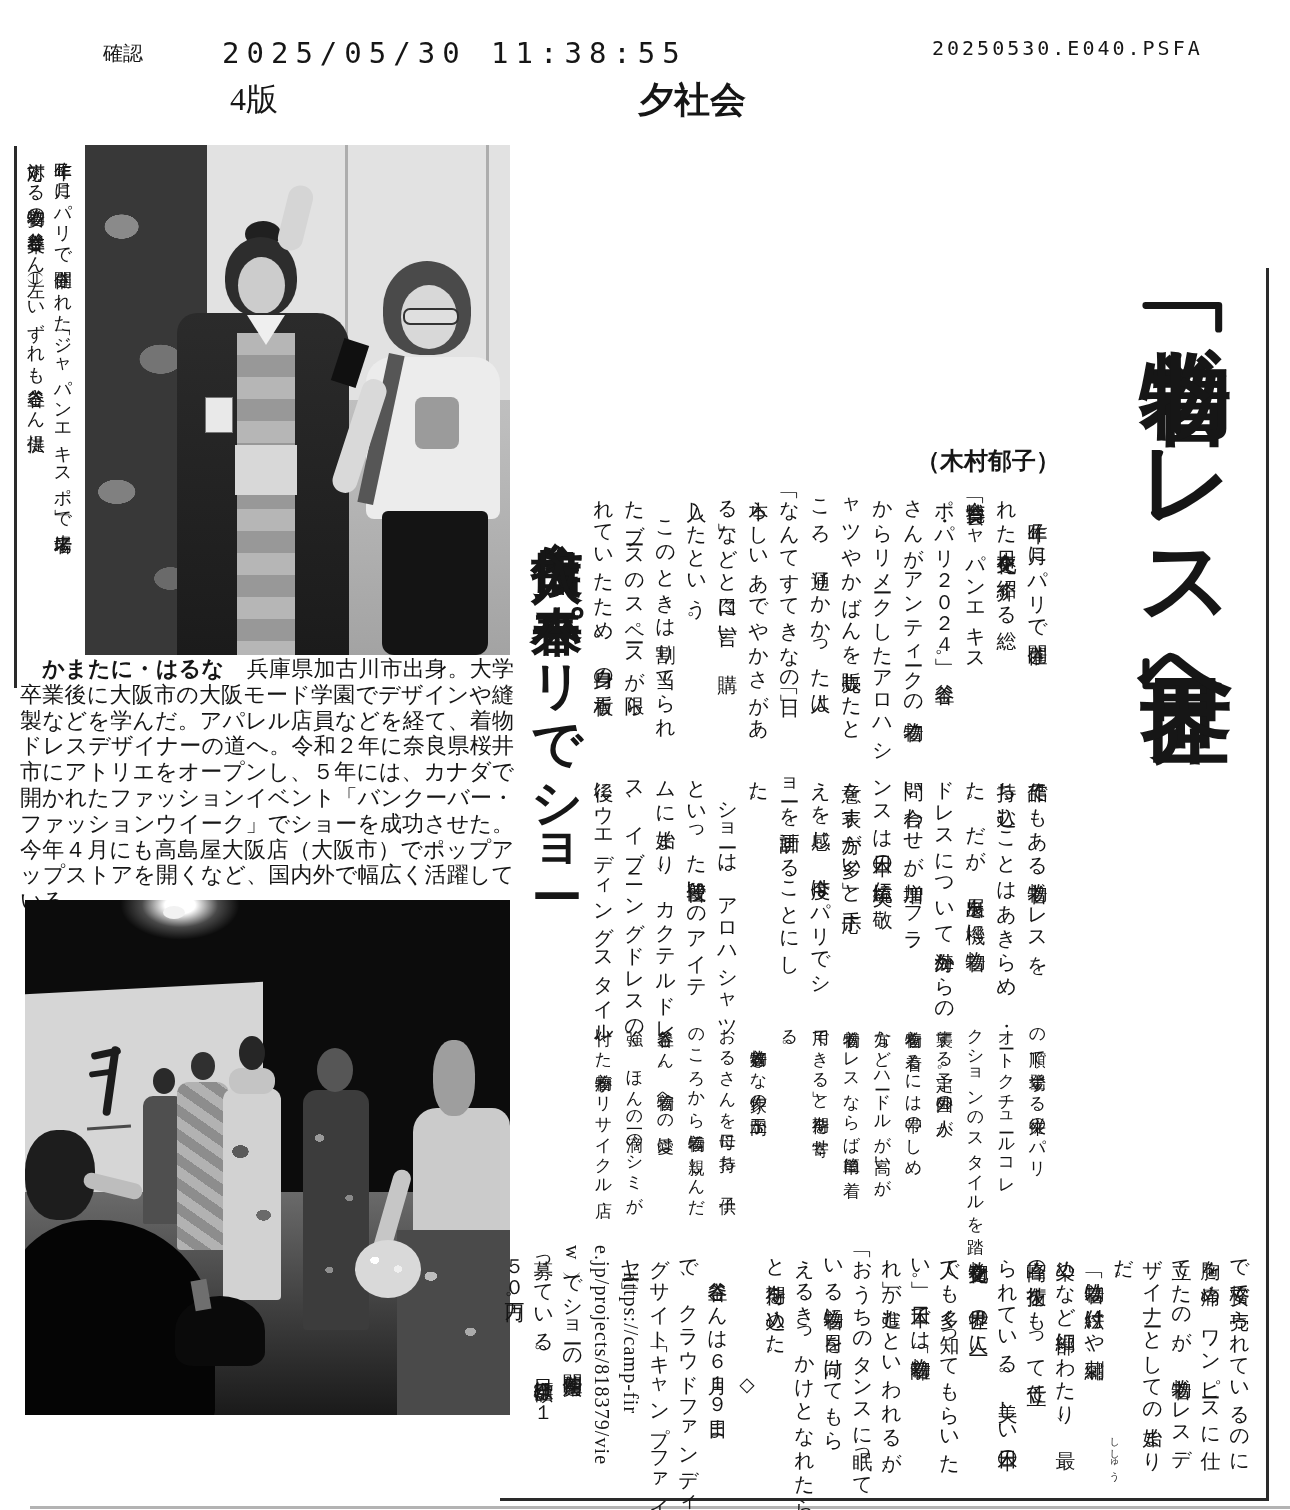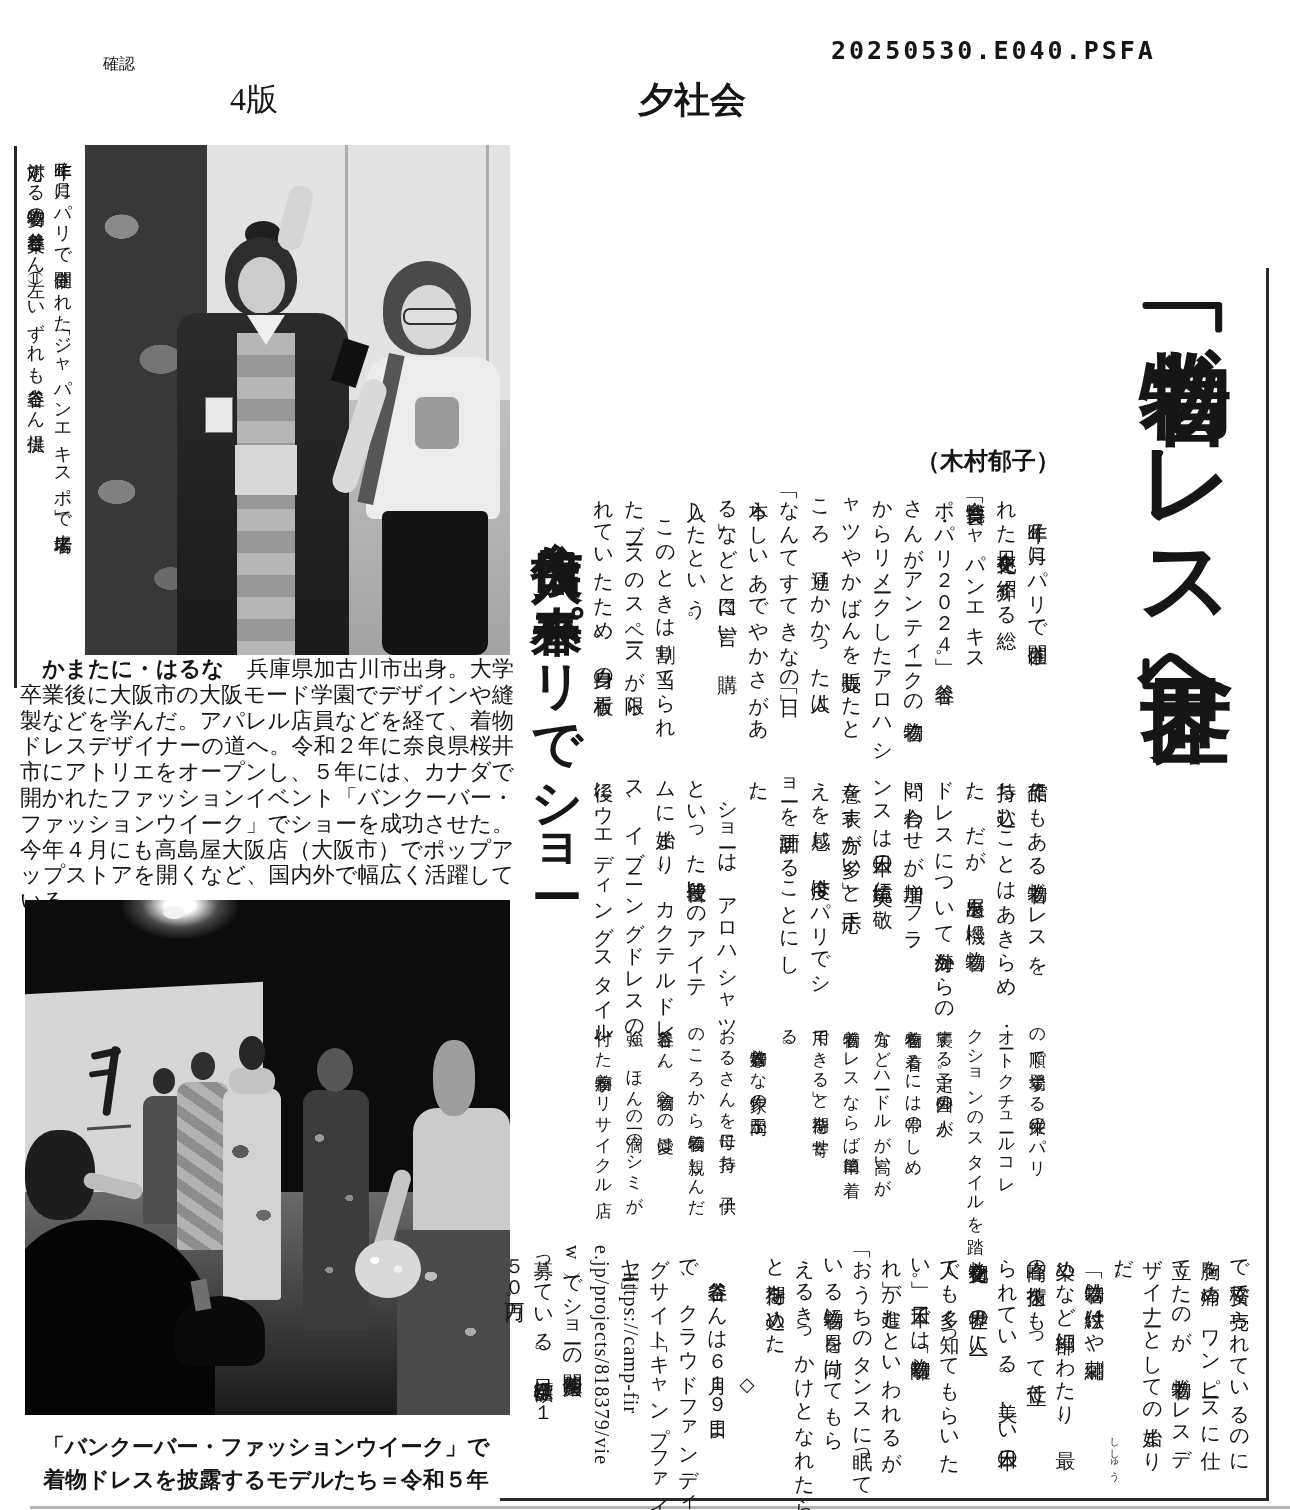--- a/index.html
+++ b/index.html
@@ -5,23 +5,23 @@
   html,body{margin:0;padding:0;background:#dcdcdc;}
   #page{position:relative;width:1290px;height:1510px;background:#ffffff;overflow:hidden;
         font-family:"Liberation Serif","DejaVu Serif",serif;color:#161616;}
   .abs{position:absolute;}
   .v{writing-mode:vertical-rl;text-orientation:mixed;}
   .lines{white-space:pre;}
   .mono{font-family:"DejaVu Sans Mono","Liberation Mono",monospace;}
   .sans{font-family:"Liberation Sans","DejaVu Sans",sans-serif;}
 
   
-  .hdr-proof{left:103px;top:54px;font-size:16px;font-family:Liberation Mono, monospace;}
+  .hdr-proof{left:103px;top:40px;font-size:20px;font-family:Liberation Mono, monospace;}
   .hdr-dt{left:222px;top:36px;font-size:29px;letter-spacing:7px;}
-  .hdr-code{left:831px;top:36px;font-size:25px;letter-spacing:3px;font-weight:bold;}
+  .hdr-code{left:932px;top:36px;font-size:20px;letter-spacing:3px;}
   .hdr-ed{left:230px;top:78px;font-size:32px;}
   .hdr-sec{left:638px;top:76px;font-size:36px;font-weight:600;}
 
   
   .rule{background:#2a2a2a;}
 
   
   .headline{left:545px;top:162px;font-size:45px;font-weight:bold;letter-spacing:-1px;}
   .lead{left:520px;top:240px;width:652px;font-size:25px;line-height:28.5px;font-weight:600;text-align:justify;}
   .byline{left:520px;top:445px;width:540px;font-size:24px;font-weight:600;text-align:right;}
@@ -43,20 +43,21 @@
   
   .ph{overflow:hidden;}
   .ph div{position:absolute;}
 </style>
 </head>
 <body>
 
 <div id="page">
 
   <div class="abs sans hdr-proof">確認</div>
+  <div class="abs mono hdr-dt">2025/05/30 11:38:55</div>
   <div class="abs mono hdr-code">20250530.E040.PSFA</div>
   <div class="abs hdr-ed">4版</div>
   <div class="abs hdr-sec">夕社会</div>
 
   <div class="abs rule" style="left:14px;top:146px;width:3px;height:542px;"></div>
   <div class="abs rule" style="left:1266px;top:268px;width:3px;height:1232px;"></div>
   <div class="abs rule" style="left:500px;top:1498px;width:769px;height:3px;"></div>
   <div class="abs" style="left:30px;top:1506px;width:1260px;height:3px;background:#b3b3b3;"></div>
 
   <div class="abs v lines cap1">昨年７月にパリで開催された「ジャパンエキスポ」で来場者に
@@ -117,22 +118,20 @@
     <div style="left:372px;top:330px;width:113px;height:185px;background:radial-gradient(14px 10px at 30% 25%,#bdbdbd 0 45%,transparent 46%),radial-gradient(12px 9px at 65% 55%,#ababab 0 45%,transparent 46%),#4a4a4a;"></div>
     <div style="left:356px;top:268px;width:18px;height:104px;border-radius:9px;background:#c6c6c6;transform:rotate(16deg);"></div>
     <div style="left:330px;top:340px;width:66px;height:58px;border-radius:50%;background:radial-gradient(10px 8px at 30% 35%,#ffffff 0 45%,transparent 46%),radial-gradient(9px 8px at 65% 50%,#f0f0f0 0 45%,transparent 46%),#d9d9d9;"></div>
     <div style="left:-20px;top:320px;width:210px;height:210px;border-radius:40% 55% 10% 10%;background:#050505;"></div>
     <div style="left:150px;top:396px;width:90px;height:70px;border-radius:50% 50% 20% 20%;background:#0a0a0a;"></div>
     <div style="left:168px;top:380px;width:16px;height:30px;background:#6f6f6f;transform:rotate(-10deg);"></div>
     <div style="left:0px;top:230px;width:70px;height:90px;border-radius:45%;background:#1d1d1d;"></div>
     <div style="left:58px;top:278px;width:60px;height:16px;border-radius:8px;background:#bdbdbd;transform:rotate(14deg);"></div>
   </div>
 
-  <div class="abs sans cap2">「バンクーバー・ファッションウイーク」で
-着物ドレスを披露するモデルたち＝令和５年</div>
 
   <div class="abs sans byline">（木村郁子）</div>
 
   <div class="abs v bigv">「着物ドレス」世界へ</div>
   <div class="abs v subv">自信作投入　来春パリでショー</div>
 
   <div class="abs v lines band band1">　昨年７月にパリで開催さ
 れた日本文化を紹介する総
 合博覧会「ジャパンエキス
 ポ・パリ２０２４」。釜谷

